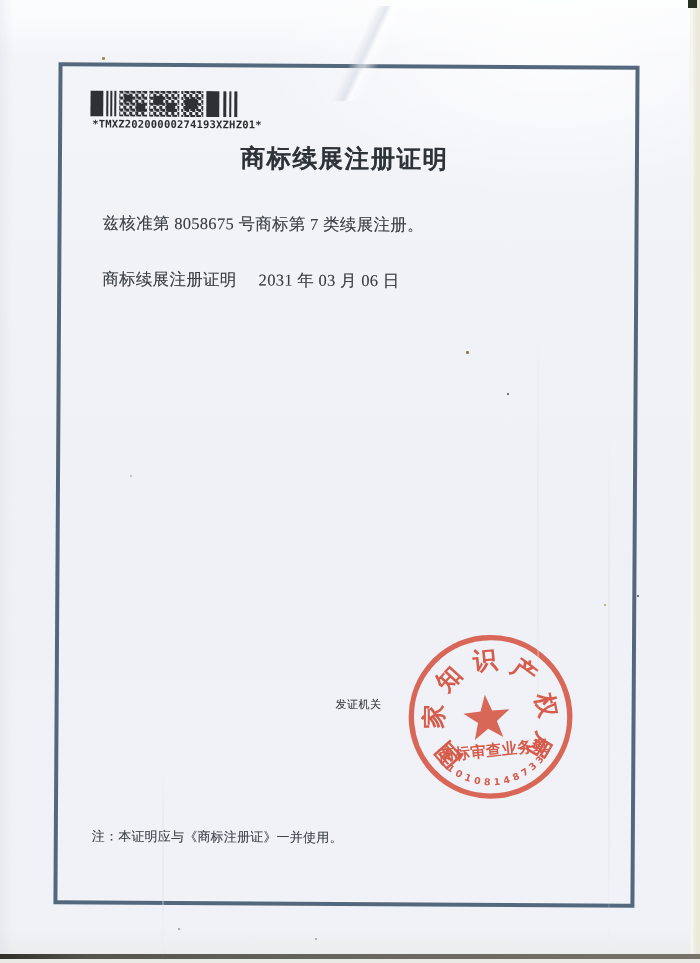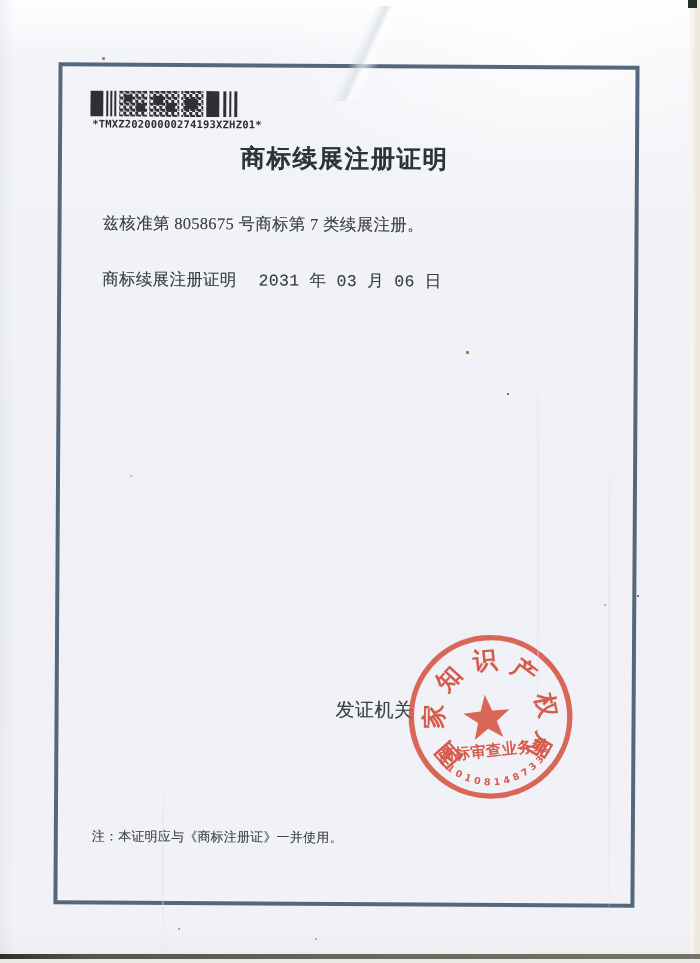--- a/index.html
+++ b/index.html
@@ -42,23 +42,23 @@
     font-size:10.5px; font-weight:bold; letter-spacing:.2px; color:#2b2d31; white-space:nowrap;}
 
   .doc-title{position:absolute; left:56px; top:142px; width:573px; margin:0;
     text-align:center; font-size:24.5px; font-weight:bold; letter-spacing:1.5px;
     color:#2e333a; text-shadow:0 0 .6px rgba(46,51,58,.55);}
 
   .body-line{position:absolute; left:101px; font-size:16.5px; color:#3b4047;
     letter-spacing:.3px; white-space:nowrap; text-shadow:0 0 .5px rgba(59,64,71,.4);}
   .line-approval{top:214px;}
   .line-validity{top:270px;}
-  .validity-value{margin-left:22px;font-family:Liberation Mono, monospace;}
+  .validity-value{margin-left:22px;}
 
-  .issuer{position:absolute; left:337px; top:697px; font-size:19px; color:#3b4047;
+  .issuer{position:absolute; left:337px; top:697px; font-size:11px; color:#3b4047;
     letter-spacing:.5px; text-shadow:0 0 .5px rgba(59,64,71,.4);}
 
   .note{position:absolute; left:94px; top:829px; font-size:13px; color:#3f444b;
     letter-spacing:.2px; text-shadow:0 0 .4px rgba(59,64,71,.35);}
 
   .seal{position:absolute; left:402px; top:626px; width:180px; height:180px;
     transform:rotate(-6deg); opacity:.93;}
   .seal text{fill:#d5503e; text-anchor:middle; font-family:"Liberation Serif","DejaVu Serif",serif;}
   .seal .seal-arc-char{font-size:27px; font-weight:bold;}
   .seal .seal-banner{font-size:17px; font-weight:bold; letter-spacing:.5px;}

